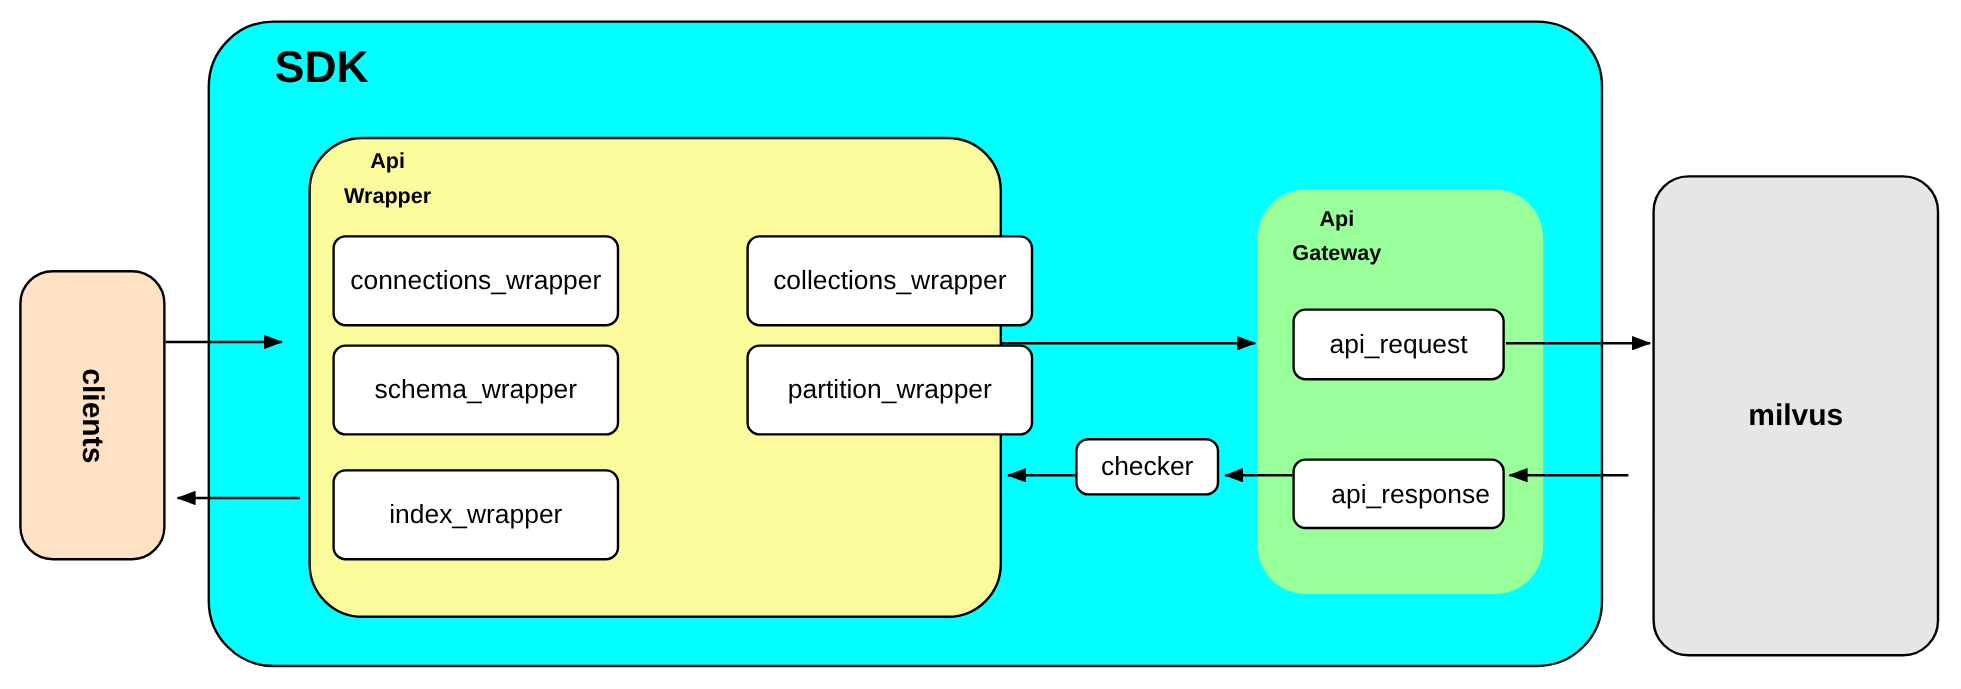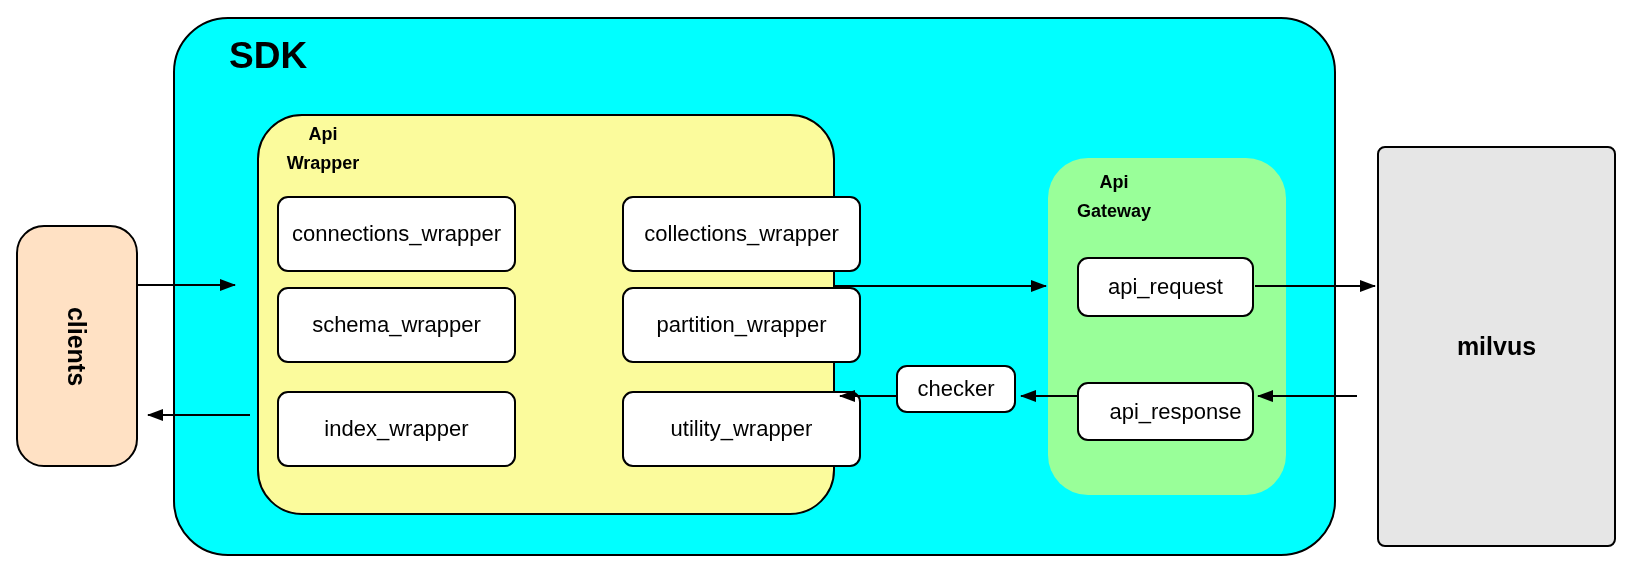--- a/index.html
+++ b/index.html
@@ -62,21 +62,21 @@
     left: 1048px; top: 158px; width: 238px; height: 337px;
     background: #99FF99;
     border: none;
     border-radius: 40px;
   }
   .gateway-label { left: 10px; top: 10px; width: 112px; }
   .milvus-box {
     left: 1377px; top: 146px; width: 239px; height: 401px;
     background: #E6E6E6;
     border: 2px solid #000;
-    border-radius: 8px;
+    border-radius: 30px;
     font-weight: bold;
     font-size: 25px;
   }
   
   .wnode {
     position: absolute;
     box-sizing: border-box;
     display: flex;
     align-items: center;
     justify-content: center;
@@ -133,23 +133,20 @@
     </div>
     <div class="wnode w-c1 w-r2">
       <span>schema_wrapper</span>
     </div>
     <div class="wnode w-c2 w-r2">
       <span>partition_wrapper</span>
     </div>
     <div class="wnode w-c1 w-r3">
       <span>index_wrapper</span>
     </div>
-    <div class="wnode w-c2 w-r3">
-      <span>utility_wrapper</span>
-    </div>
   </div>
 
   <div class="node gateway-box">
     <span class="corner-label gateway-label">
       <span>Api</span><br>
       <span>Gateway</span>
     </span>
 
     <div class="wnode gw-request">
       <span>api_request</span>

